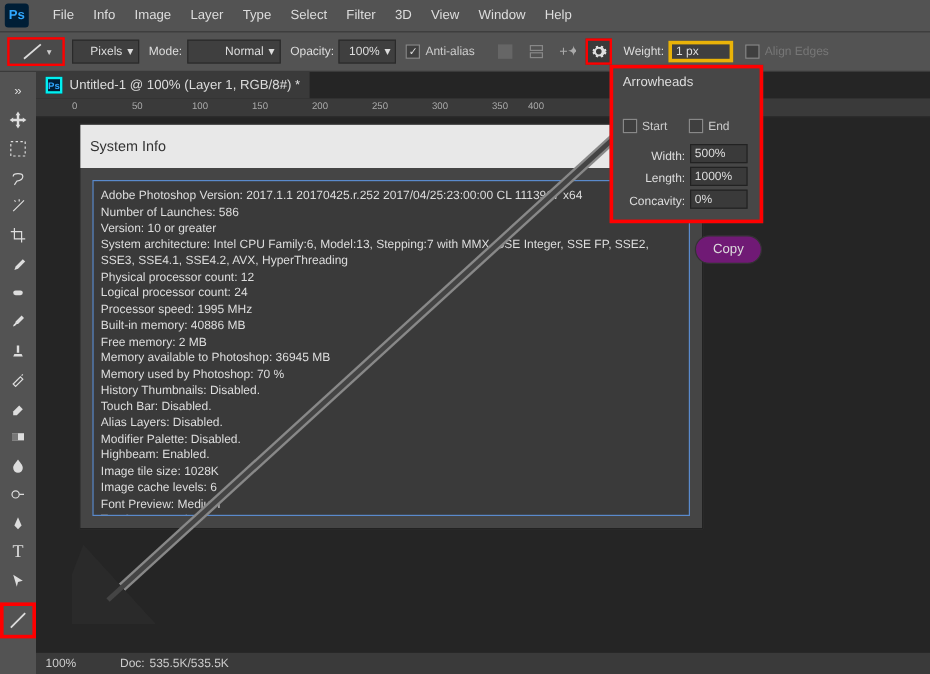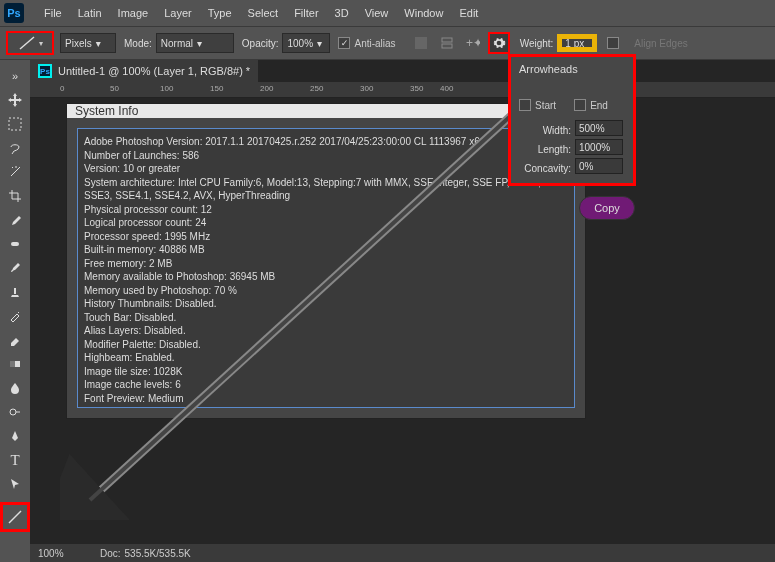--- a/index.html
+++ b/index.html
@@ -7,24 +7,24 @@
   
   
   .menubar { height: 26px; background: #535353; display: flex; align-items: center; padding: 0 4px; }
   .ps-logo { width: 20px; height: 20px; background: #001e36; color: #31a8ff; font-weight: bold; font-size: 11px; display: flex; align-items: center; justify-content: center; border-radius: 3px; margin-right: 12px; }
   .menu-item { padding: 4px 8px; color: #ddd; cursor: default; }
   
   
   .optbar { height: 34px; background: #535353; border-top: 1px solid #3a3a3a; border-bottom: 1px solid #3a3a3a; display: flex; align-items: center; padding: 0 6px; position: relative; }
   .tool-preset { width: 48px; height: 24px; display: flex; align-items: center; justify-content: center; border: 2px solid #ff0000; margin-right: 6px; background: #4a4a4a; }
   .tool-preset svg { margin-right: 2px; }
-  .dropdown { background: #3f3f3f; border: 1px solid #2a2a2a; height: 20px; display: flex; align-items: center; padding: 0 4px; color: #ddd; font-size: 10px; }
+  .dropdown { background: #3f3f3f; border: 1px solid #2a2a2a; height: 20px; display: flex; align-items: center; padding: 0 4px; color: #ddd; font-size: 10px; justify-content: flex-end; }
   .dropdown .chev { margin-left: 4px; }
   .opt-label { color: #ddd; font-size: 10px; margin: 0 4px 0 8px; }
-  .opt-input { background: #3f3f3f; border: 5px solid #eab308; height: 18px; width: 40px; color: #ddd; font-size: 10px; padding: 0 3px; }
+  .opt-input { background: #3f3f3f; border: 3px solid #eab308; height: 18px; width: 54px; color: #ddd; font-size: 10px; padding: 0 3px; }
   .checkbox { width: 12px; height: 12px; border: 1px solid #888; background: #3f3f3f; display: inline-flex; align-items: center; justify-content: center; margin-right: 4px; }
   .checkbox.checked::after { content: "✓"; font-size: 9px; color: #ddd; }
   .icon-btn { width: 22px; height: 22px; display: flex; align-items: center; justify-content: center; margin: 0 2px; }
   .gear-btn { border: 2px solid #ff0000; background:#3a3a3a; }
   
   
   .toolbox { position: absolute; left: 0; top: 60px; width: 30px; background: #535353; display: flex; flex-direction: column; align-items: center; padding-top: 4px; }
   .tool { width: 24px; height: 22px; display: flex; align-items: center; justify-content: center; margin: 1px 0; color: #ddd; }
   .tool.bottom-line { border: 3px solid #ff0000; height:30px; width:30px; margin-top:6px;}
   
@@ -32,54 +32,54 @@
   .doc-area { position: absolute; left: 30px; top: 60px; right: 0; bottom: 0; background: #252525; }
   .doc-tab { height: 22px; background: #3a3a3a; display: flex; align-items: center; padding: 0 8px; color: #ddd; font-size: 11px; width: fit-content; }
   .doc-tab .ps-mini { width: 14px; height: 14px; background: #001e36; color: #31a8ff; font-size: 8px; font-weight: bold; display: flex; align-items: center; justify-content: center; border: 2px solid #00f0f0; margin-right: 6px; }
   .ruler-h { height: 16px; background: #3a3a3a; border-bottom: 1px solid #222; position: relative; font-size: 8px; color: #aaa; }
   .ruler-h .tick { position: absolute; top: 2px; }
   .status-bar { position:absolute; bottom:0; left:0; right:0; height:18px; background:#3a3a3a; display:flex; align-items:center; font-size:10px; color:#ccc; }
   .status-bar .zoom { width:70px; padding-left:8px;}
   
   
   .sysinfo { position: absolute; left: 66px; top: 103px; width: 520px; background: #454545; border: 1px solid #222; }
-  .sysinfo-title { background: #e8e8e8; color: #333; padding: 0 8px; font-size: 12px; }
+  .sysinfo-title { background: #e8e8e8; color: #333; padding: 11px 8px; font-size: 12px; }
   .sysinfo-body { padding: 10px; }
   .sysinfo-text { border: 1px solid #5a8acc; background: #3a3a3a; padding: 6px; font-size: 10px; line-height: 1.35; color: #ddd; white-space: pre-line; height: 280px; overflow: hidden; }
   .copy-btn { position: absolute; right: -50px; top: 92px; width: 56px; height: 24px; background: #701a75; border: 1px solid #333; border-radius: 12px; color: #ddd; font-size: 11px; display: flex; align-items: center; justify-content: center; }
   
   
   .arrow-popup { position: absolute; left: 508px; top: 54px; width: 128px; background: #474747; border: 3px solid #ff0000; padding: 6px 8px; z-index: 50; }
   .arrow-popup .title { font-size: 11px; color: #ddd; margin-bottom: 21px; }
   .arrow-popup .row { display: flex; align-items: flex-end; margin: 3px 0; font-size: 10px; }
   .arrow-popup .row .lbl { width: 52px; text-align: right; margin-right: 4px; color: #ddd; }
   .arrow-popup input[type=text] { background: #3a3a3a; border: 1px solid #222; width: 48px; height: 16px; color: #ddd; font-size: 10px; padding: 0 3px; }
   .arrow-popup .checks { display: flex; gap: 18px; margin-bottom: 6px; }
   
   
   .big-arrow { position: absolute; left: 60px; top: 60px; width: 520px; height: 460px; pointer-events: none; z-index: 40; }
   
-  .disabled-text { color: #777; margin-left: 11px; }
+  .disabled-text { color: #777; }
 </style>
 </head>
 <body>
 
 <div class="menubar">
   <div class="ps-logo">Ps</div>
   <div class="menu-item">File</div>
-  <div class="menu-item">Latin</div>
+  <div class="menu-item">Info</div>
   <div class="menu-item">Image</div>
   <div class="menu-item">Layer</div>
   <div class="menu-item">Type</div>
   <div class="menu-item">Select</div>
   <div class="menu-item">Filter</div>
   <div class="menu-item">3D</div>
   <div class="menu-item">View</div>
   <div class="menu-item">Window</div>
-  <div class="menu-item">Edit</div>
+  <div class="menu-item">Help</div>
 </div>
 
 <div class="optbar">
   <div class="tool-preset">
     <svg width="20" height="18">
         <line x1="3" y1="15" x2="17" y2="3" stroke="#ddd" stroke-width="1.5"></line>
       </svg>
     <span style="font-size:8px;color:#ccc;">▾</span>
   </div>
   <div class="dropdown" style="width:56px;">

